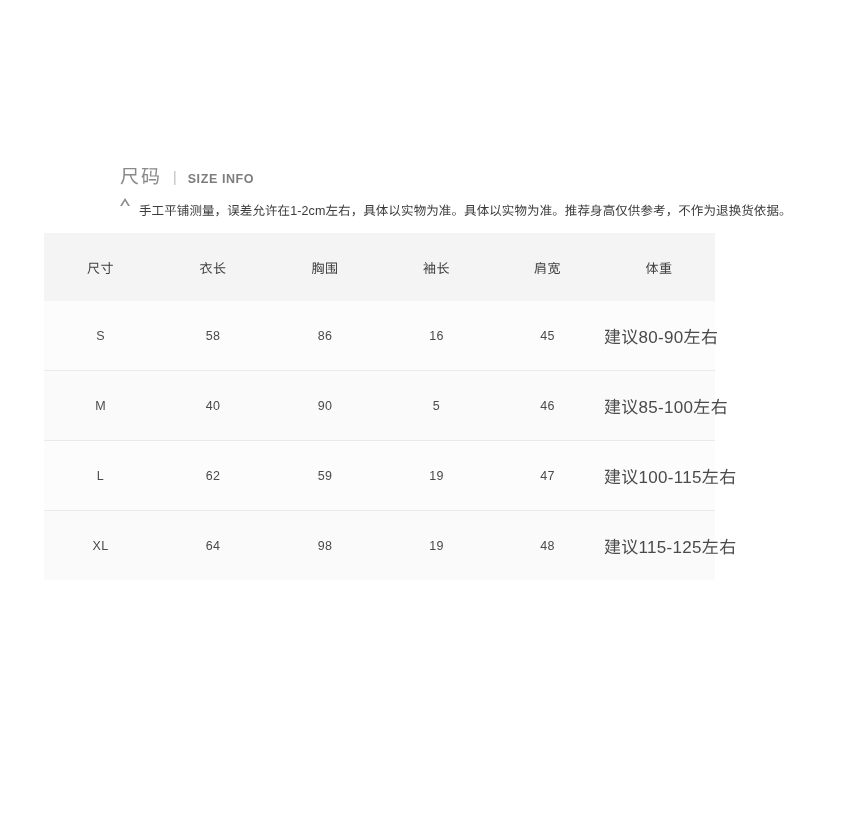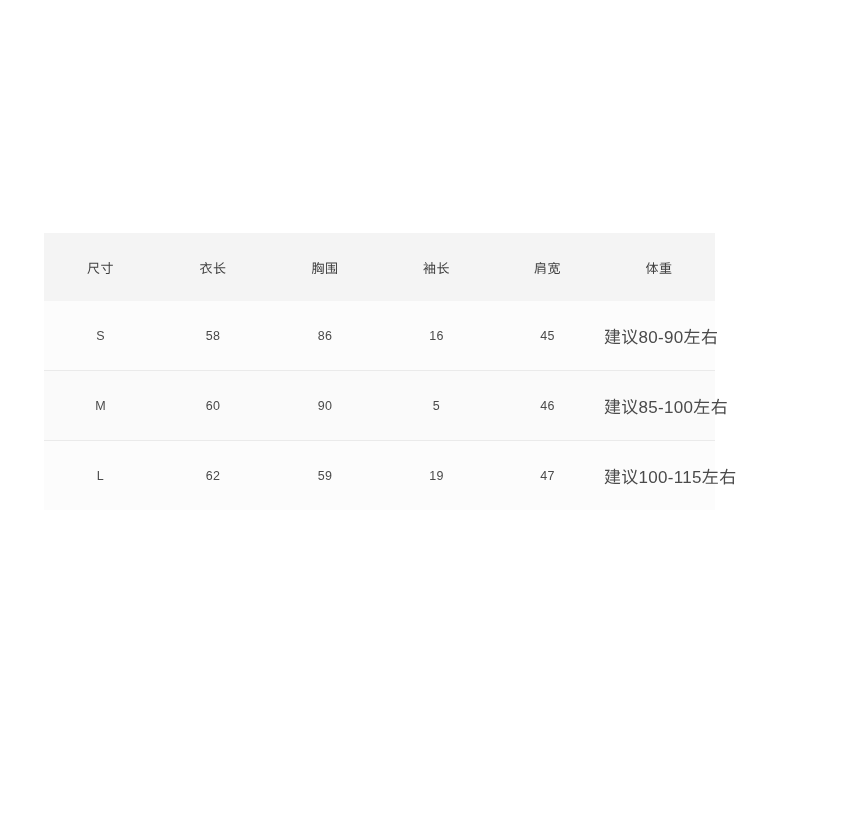--- a/index.html
+++ b/index.html
@@ -148,21 +148,30 @@
   .size-table tbody td.weight-cell {
     white-space: nowrap;
     font-size: 17px;
   }
 </style>
 </head>
 <body>
 
 <div class="page">
 
-
+  <div class="heading">
+    <span class="cn">尺码</span>
+    <span class="bar">|</span>
+    <span class="en">SIZE INFO</span>
+  </div>
+
+  <div class="note">
+    <span class="tri-icon"></span>
+    <span>手工平铺测量，误差允许在1-2cm左右，具体以实物为准。具体以实物为准。推荐身高仅供参考，不作为退换货依据。</span>
+  </div>
 
   <table class="size-table">
     <colgroup>
       <col class="col-size">
       <col class="col-length">
       <col class="col-bust">
       <col class="col-sleeve">
       <col class="col-shoulder">
       <col class="col-weight">
     </colgroup>
@@ -180,30 +189,38 @@
       <tr>
         <td>S</td>
         <td>58</td>
         <td>86</td>
         <td>16</td>
         <td>45</td>
         <td class="weight-cell">建议80-90左右</td>
       </tr>
       <tr>
         <td>M</td>
-        <td>60</td>
+        <td>40</td>
         <td>90</td>
         <td>5</td>
         <td>46</td>
         <td class="weight-cell">建议85-100左右</td>
       </tr>
       <tr>
         <td>L</td>
         <td>62</td>
         <td>59</td>
         <td>19</td>
         <td>47</td>
         <td class="weight-cell">建议100-115左右</td>
       </tr>
+      <tr>
+        <td>XL</td>
+        <td>64</td>
+        <td>98</td>
+        <td>19</td>
+        <td>48</td>
+        <td class="weight-cell">建议115-125左右</td>
+      </tr>
     </tbody>
   </table>
 
 </div>
 
 </body></html>

